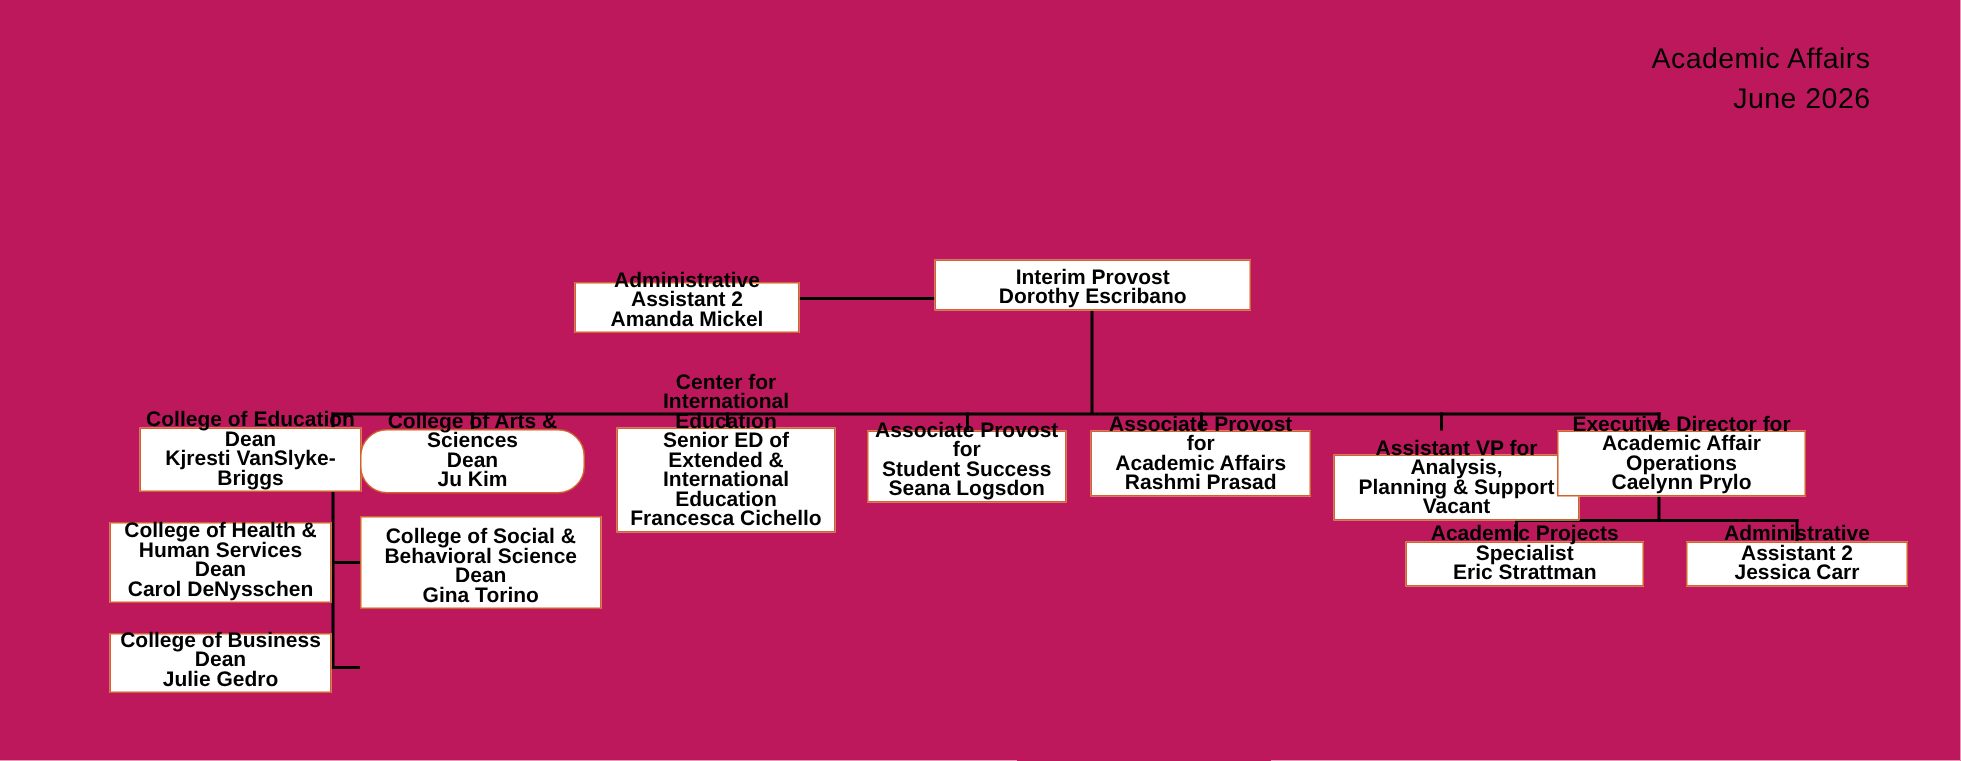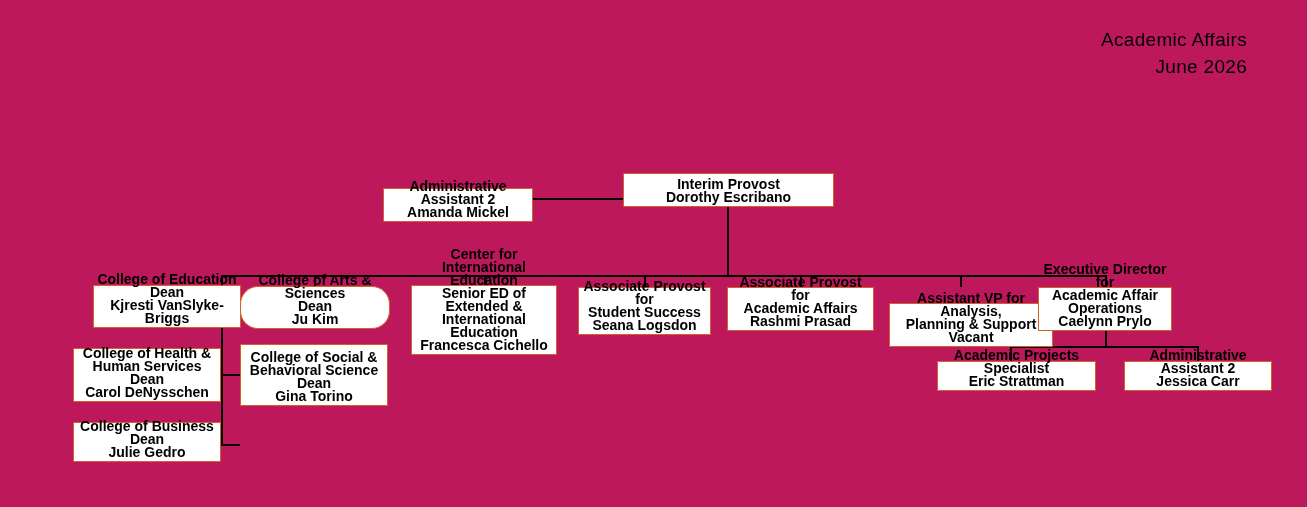--- a/index.html
+++ b/index.html
@@ -88,36 +88,36 @@
       </div>
       <div class="node" style="left: 73px; top: 348px; width: 148px; height: 54px;">
         <span>College of Health &amp;<br>Human Services<br>Dean<br>Carol DeNysschen</span>
       </div>
       <div class="node" style="left: 73px; top: 422px; width: 148px; height: 40px;">
         <span>College of Business<br>Dean<br>Julie Gedro</span>
       </div>
       <div class="node" style="left: 240px; top: 286px; width: 150px; height: 43px; border-radius: 18px;">
         <span>College of Arts &amp; Sciences<br>Dean<br>Ju Kim</span>
       </div>
-      <div class="node" style="left: 240px; top: 344px; width: 148px; height: 62px;">
+      <div class="node" style="left: 240px; top: 344px; width: 161px; height: 62px;">
         <span>College of Social &amp;<br>Behavioral Science<br>Dean<br>Gina Torino</span>
       </div>
       <div class="node" style="left: 411px; top: 285px; width: 146px; height: 70px;">
         <span>Center for International<br>Education<br>Senior ED of Extended &amp;<br>International Education<br>Francesca Cichello</span>
       </div>
       <div class="node" style="left: 578px; top: 287px; width: 133px; height: 48px;">
         <span>Associate Provost for<br>Student Success<br>Seana Logsdon</span>
       </div>
       <div class="node" style="left: 727px; top: 287px; width: 147px; height: 44px;">
         <span>Associate Provost for<br>Academic Affairs<br>Rashmi Prasad</span>
       </div>
       <div class="node" style="left: 889px; top: 303px; width: 164px; height: 44px;">
         <span>Assistant VP for Analysis,<br>Planning &amp; Support<br>Vacant</span>
       </div>
-      <div class="node" style="left: 1038px; top: 287px; width: 134px; height: 44px;">
+      <div class="node" style="left: 1038px; top: 287px; width: 166px; height: 44px;">
         <span>Executive Director for<br>Academic Affair Operations<br>Caelynn Prylo</span>
       </div>
       <div class="node" style="left: 937px; top: 361px; width: 159px; height: 30px;">
         <span>Academic Projects Specialist<br>Eric Strattman</span>
       </div>
       <div class="node" style="left: 1124px; top: 361px; width: 148px; height: 30px;">
         <span>Administrative Assistant 2<br>Jessica Carr</span>
       </div>
     </div>
 

